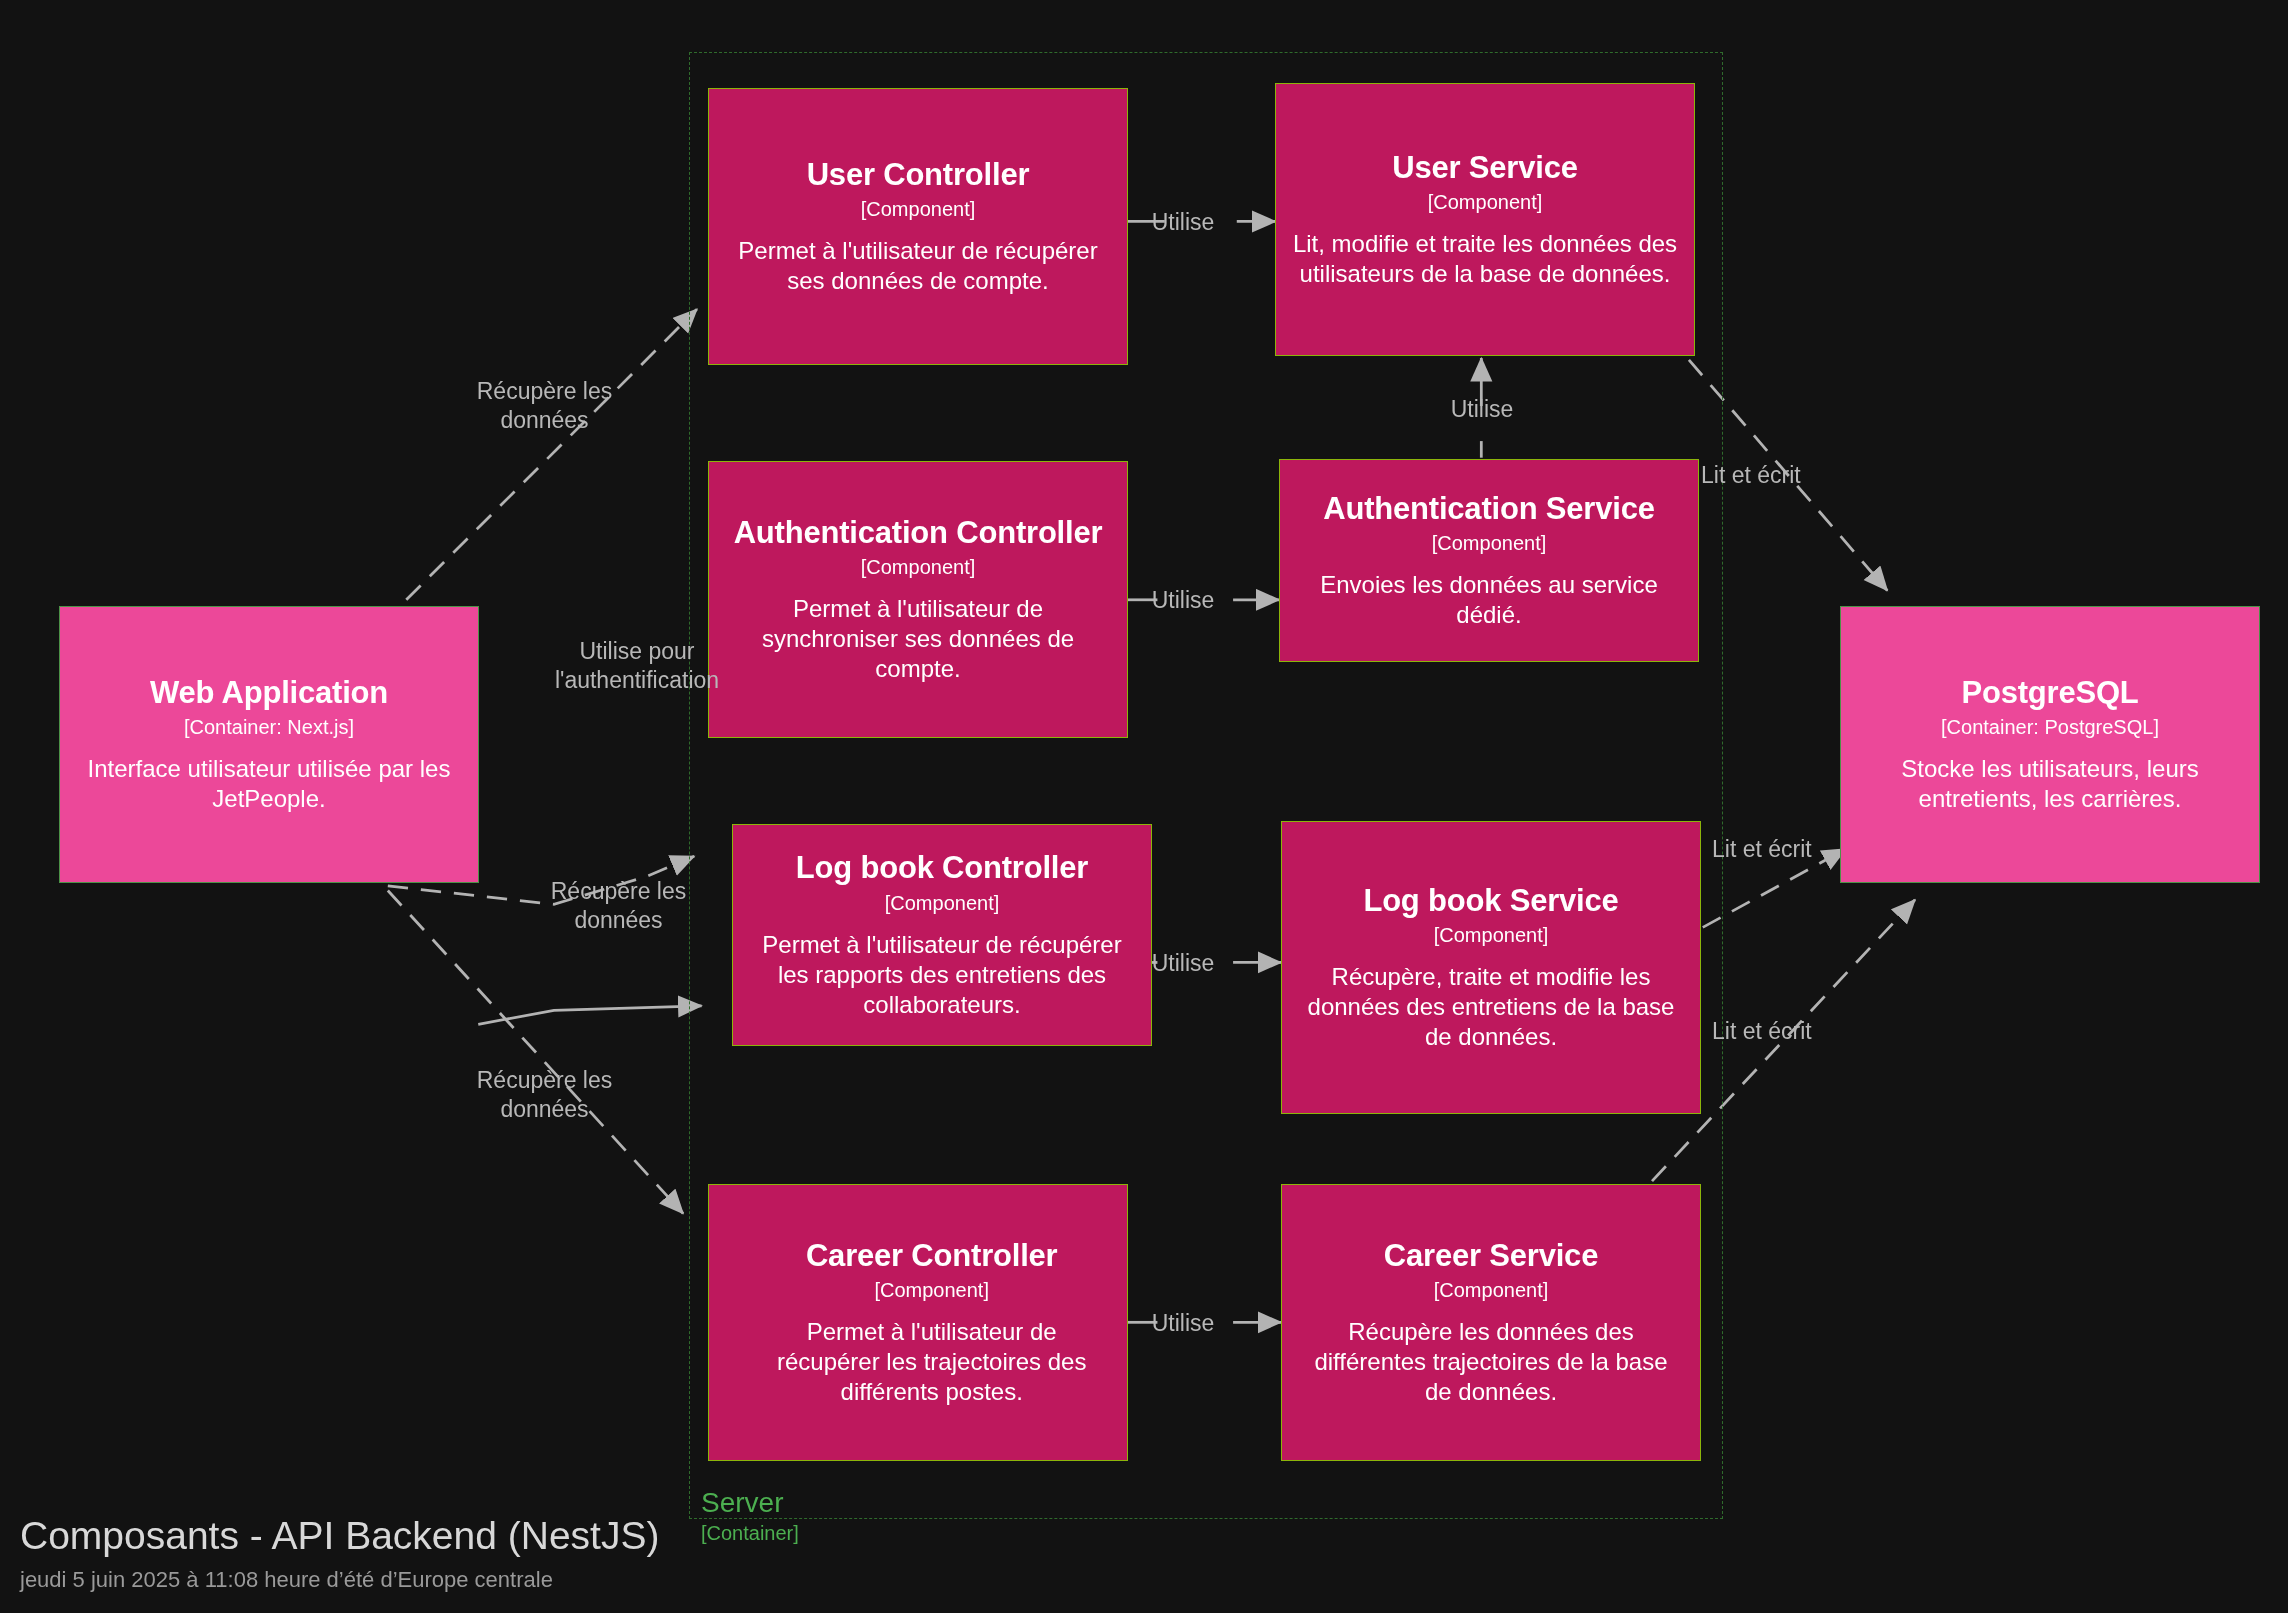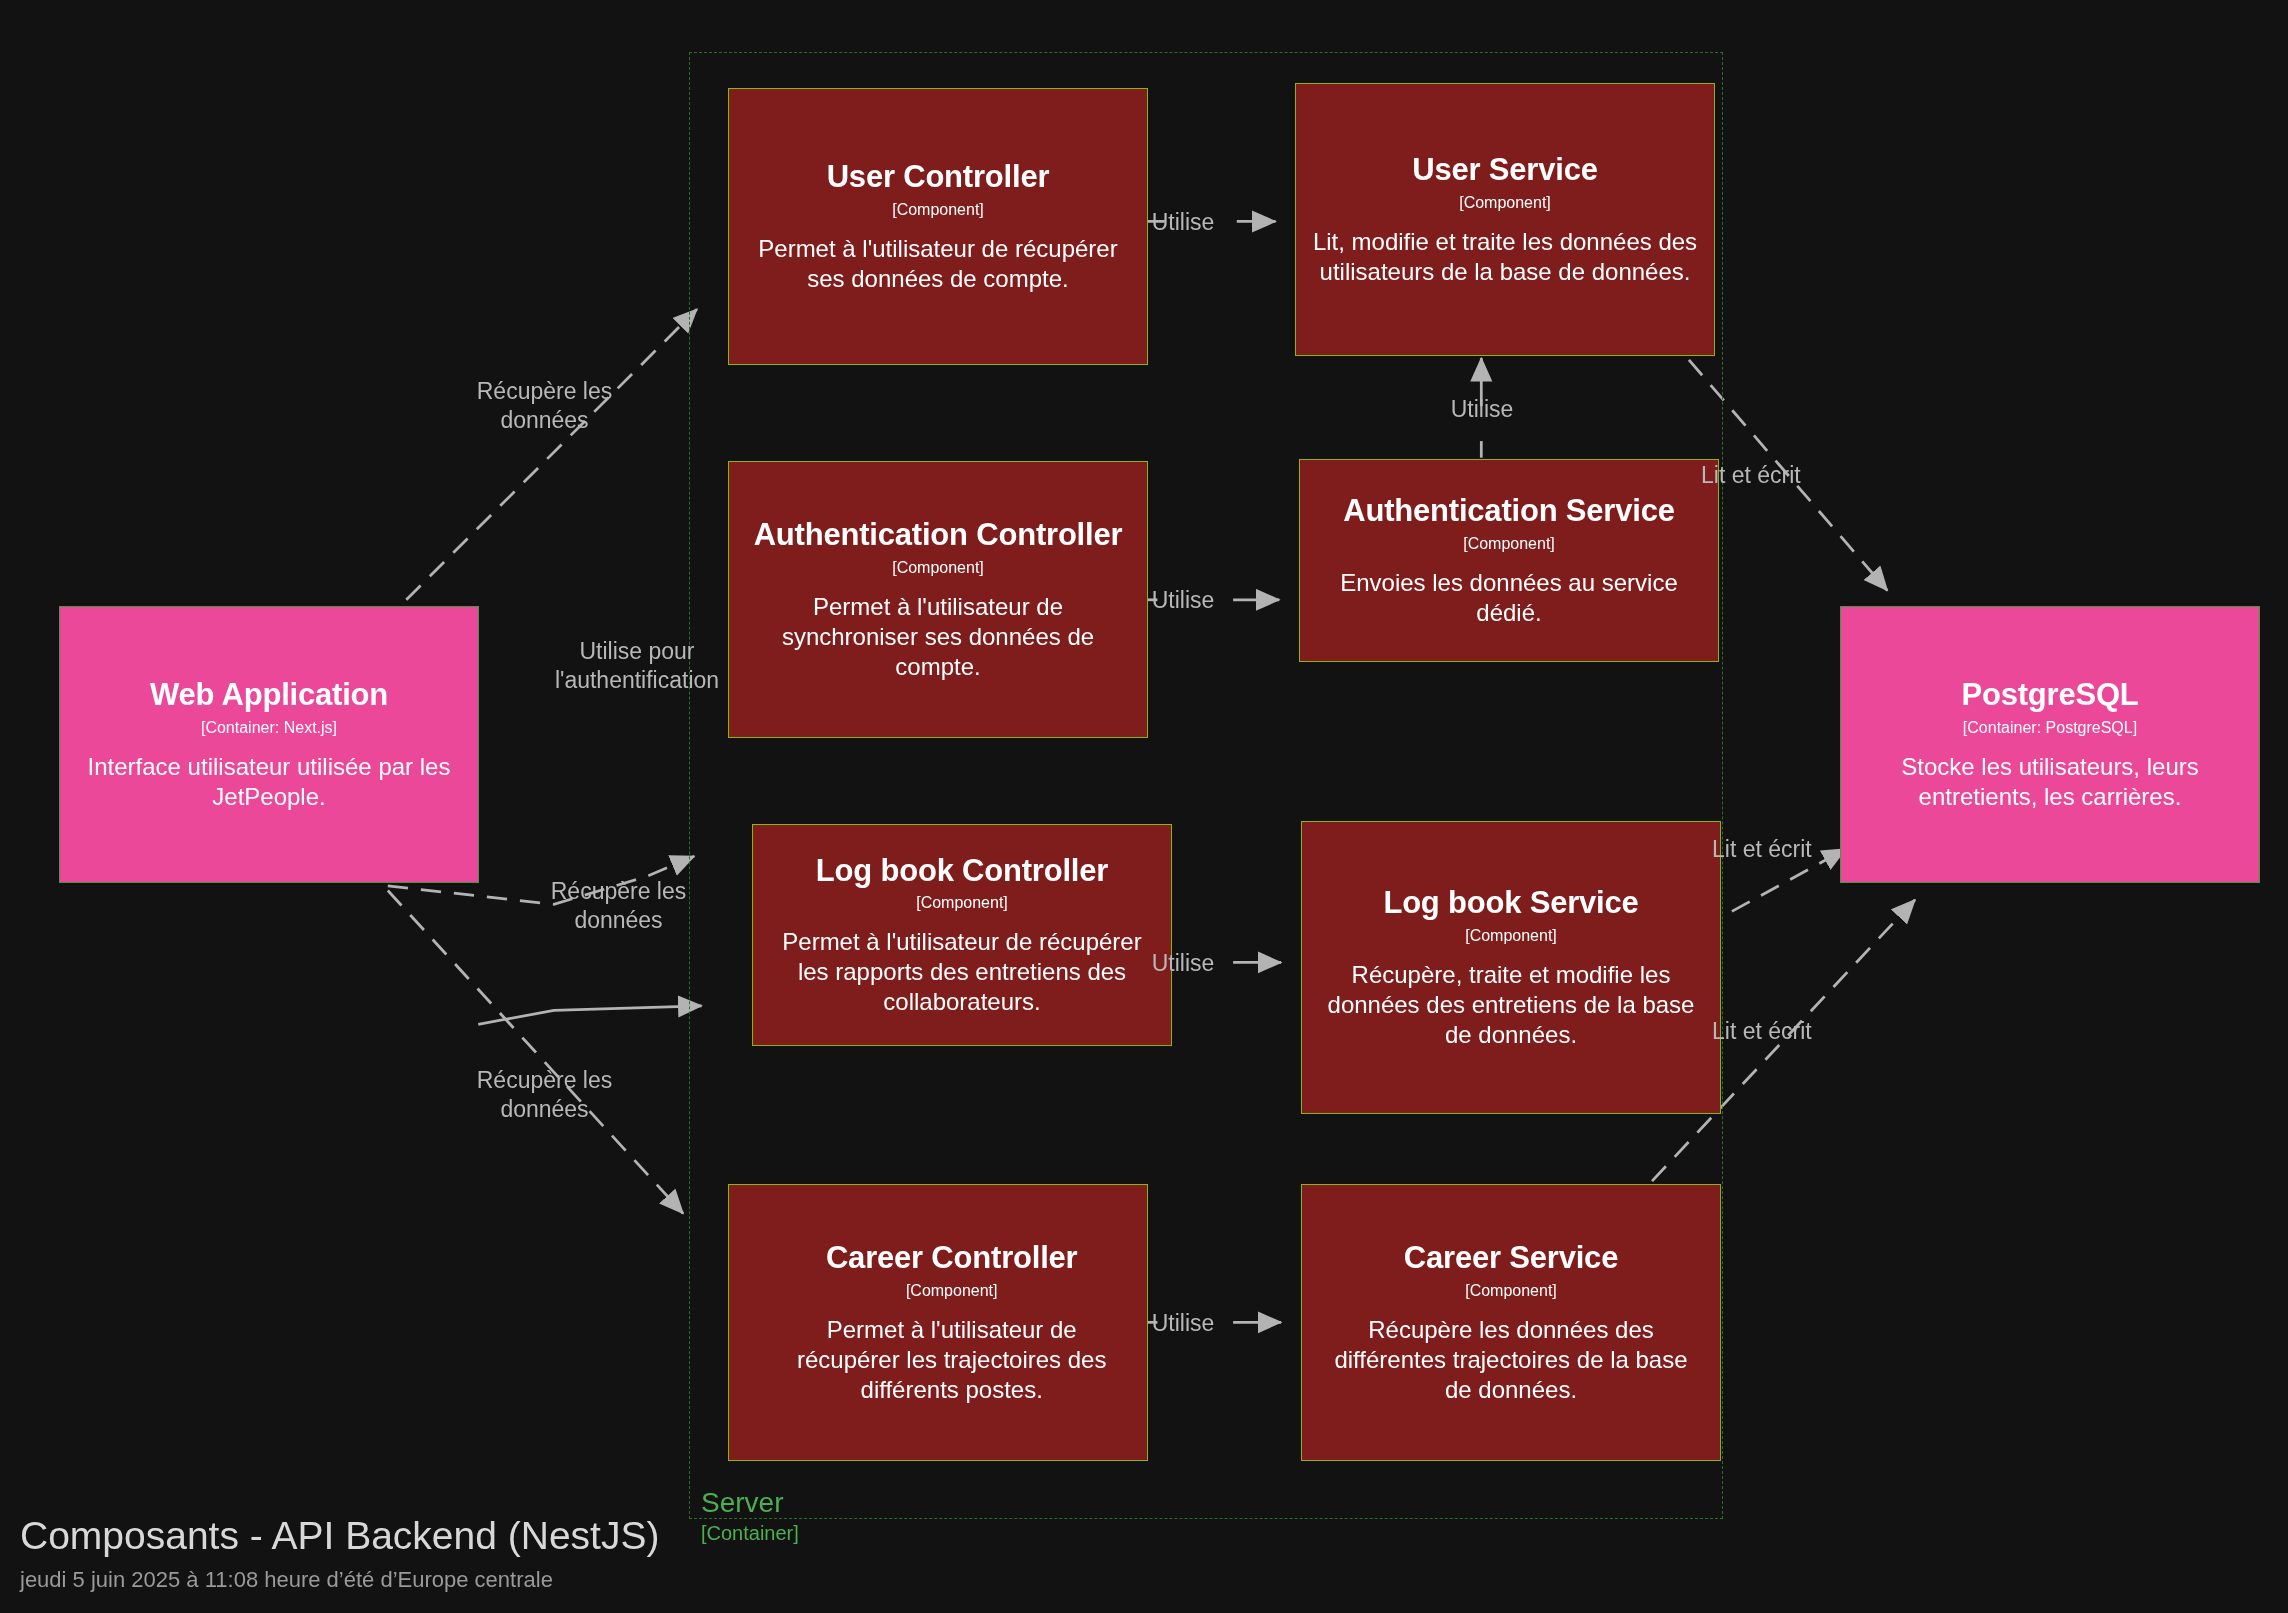--- a/index.html
+++ b/index.html
@@ -33,36 +33,35 @@
     box-sizing: border-box;
     display: flex;
     flex-direction: column;
     align-items: center;
     justify-content: center;
     text-align: center;
     padding: 9.2px 16.6px;
     color: #ffffff;
   }
   .node.component {
-    background: #7f1d1d;
+    background: #be185d;
     border: 0.9px solid #8cb40a;
-    margin-left: 20px;
   }
   .node.container {
     background: #ec4899;
     border: 0.9px solid #4c9247;
   }
   .node-title {
     font-size: 31px;
     font-weight: bold;
     line-height: 1.15;
     letter-spacing: -0.2px;
   }
   .node-tech {
-    font-size: 16px;
+    font-size: 20px;
     font-weight: normal;
     margin-top: 4.6px;
     line-height: 1.2;
   }
   .node-desc {
     font-size: 24px;
     font-weight: normal;
     margin-top: 14.8px;
     line-height: 1.25;
   }

